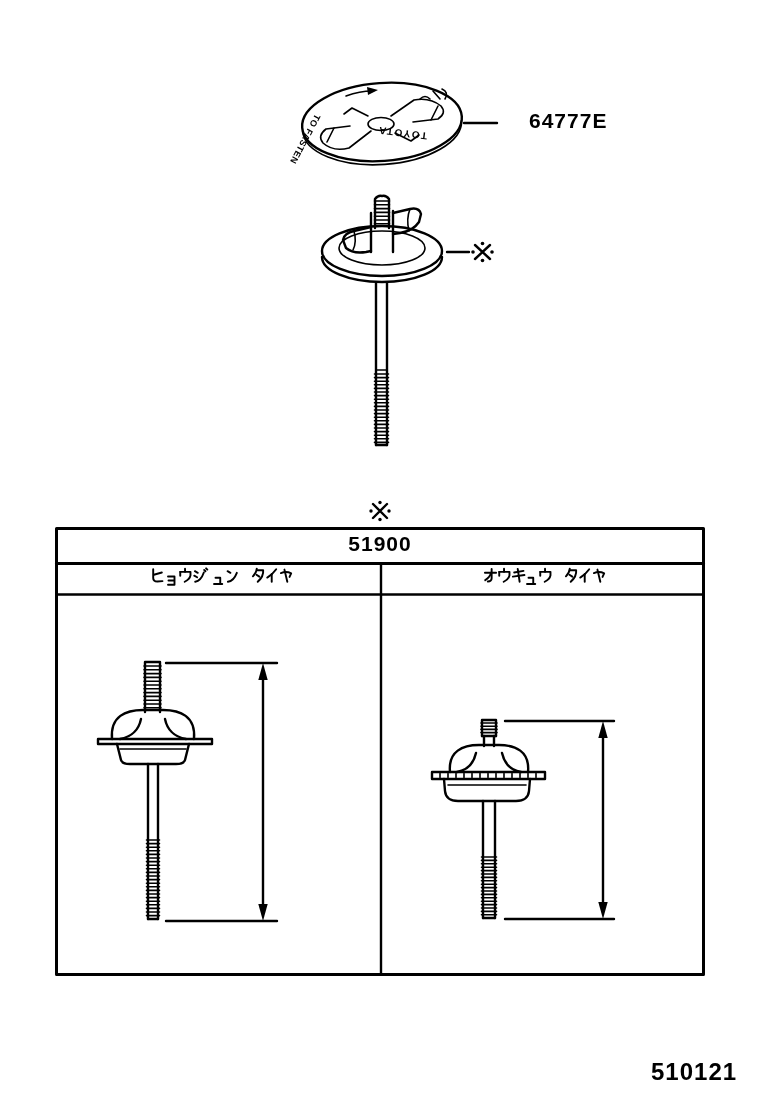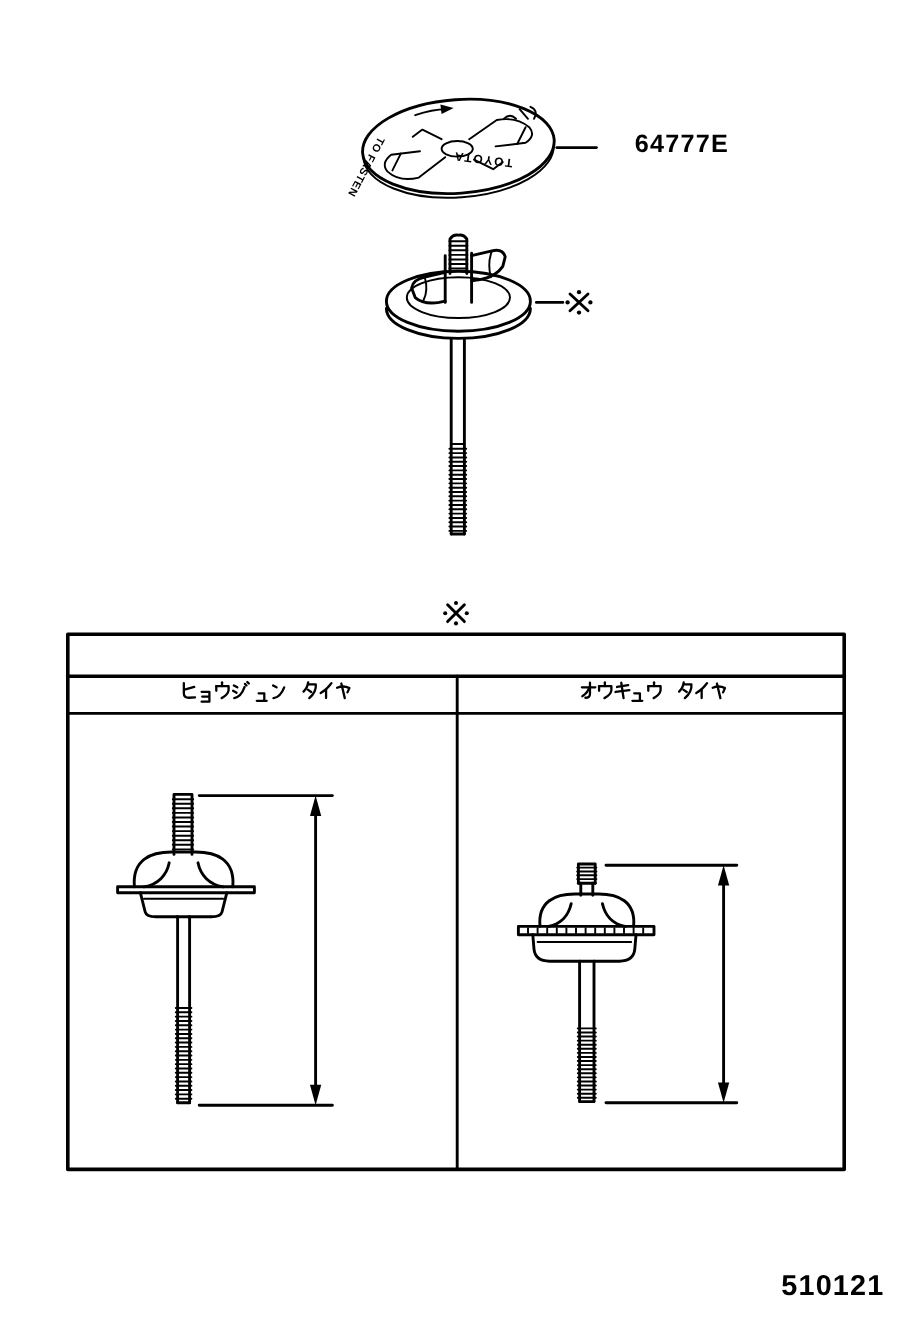--- a/index.html
+++ b/index.html
@@ -169,20 +169,21 @@
       <g>
         <path class="stroke" d="M505,721 H614 M505,919 H614 M603,730 V910"></path>
         <polygon class="solid" points="603,721 598.3,738 607.7,738"></polygon>
         <polygon class="solid" points="603,919 598.3,902 607.7,902"></polygon>
       </g>
     </g>
   </svg>
 
   <div class="lbl part-label">64777E</div>
 
+  <div class="lbl table-part-number">51900</div>
 
   <div class="lbl figure-number">510121</div>
 
   <span class="sr">※</span>
   <span class="sr">※</span>
   <span class="sr">シメル</span>
 
   <div class="kana-header" style="left:148px;width:150px;">
     <span class="ghost">ヒョウジュン タイヤ</span>
     <svg width="150" height="26" viewBox="0 0 150 26">

